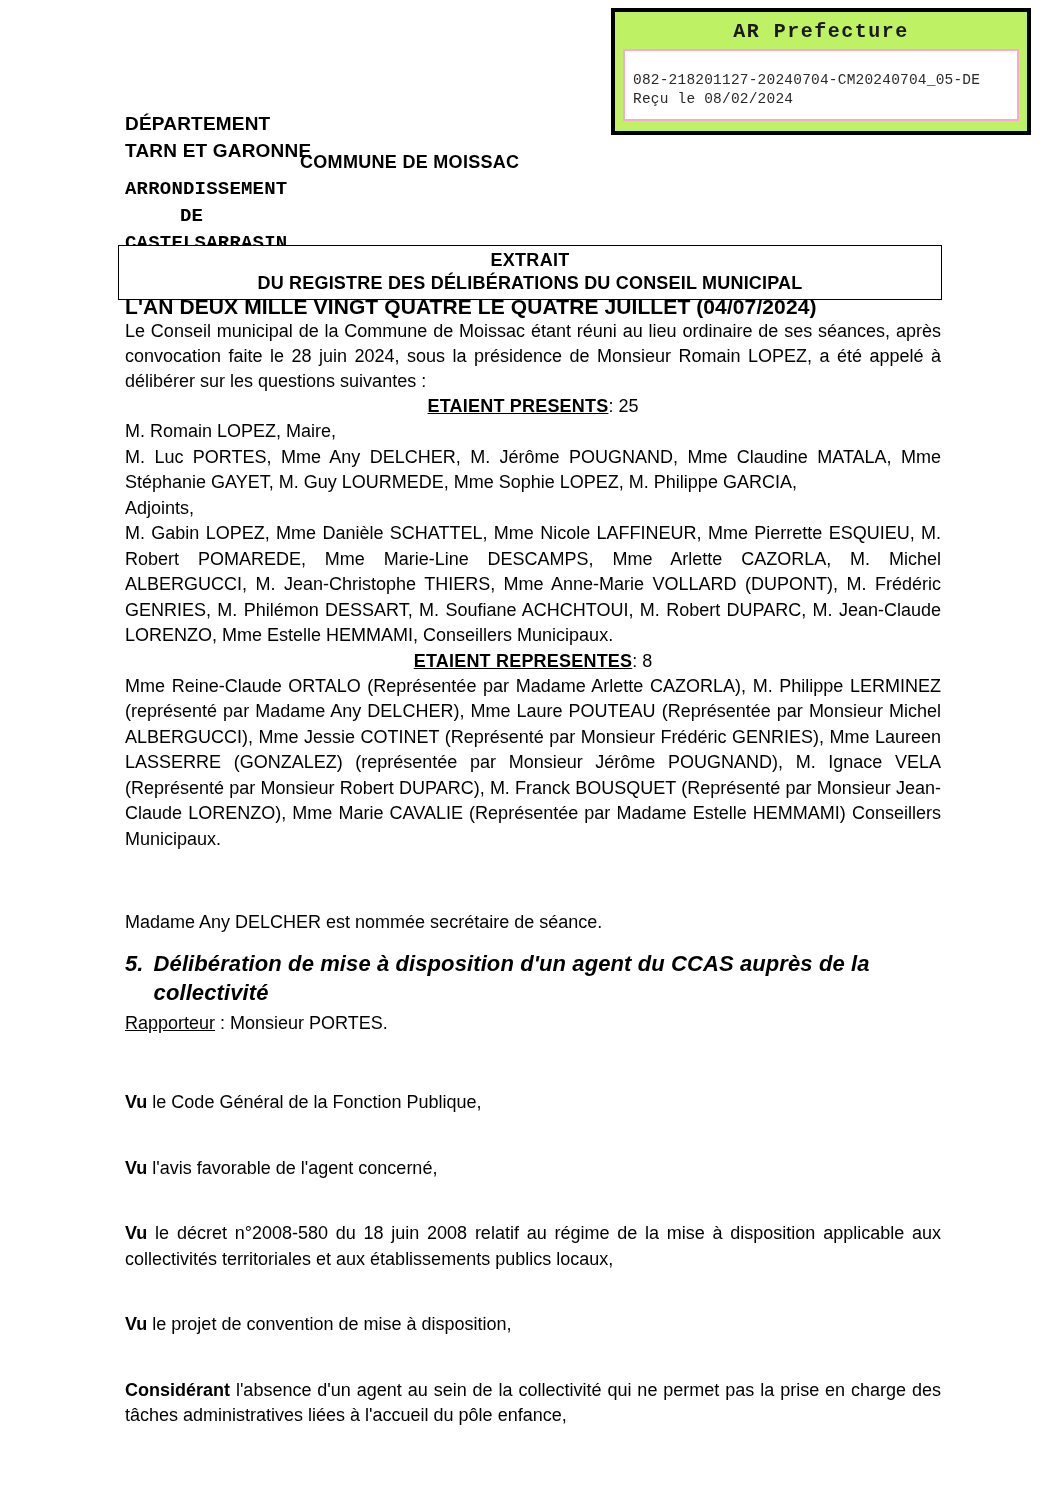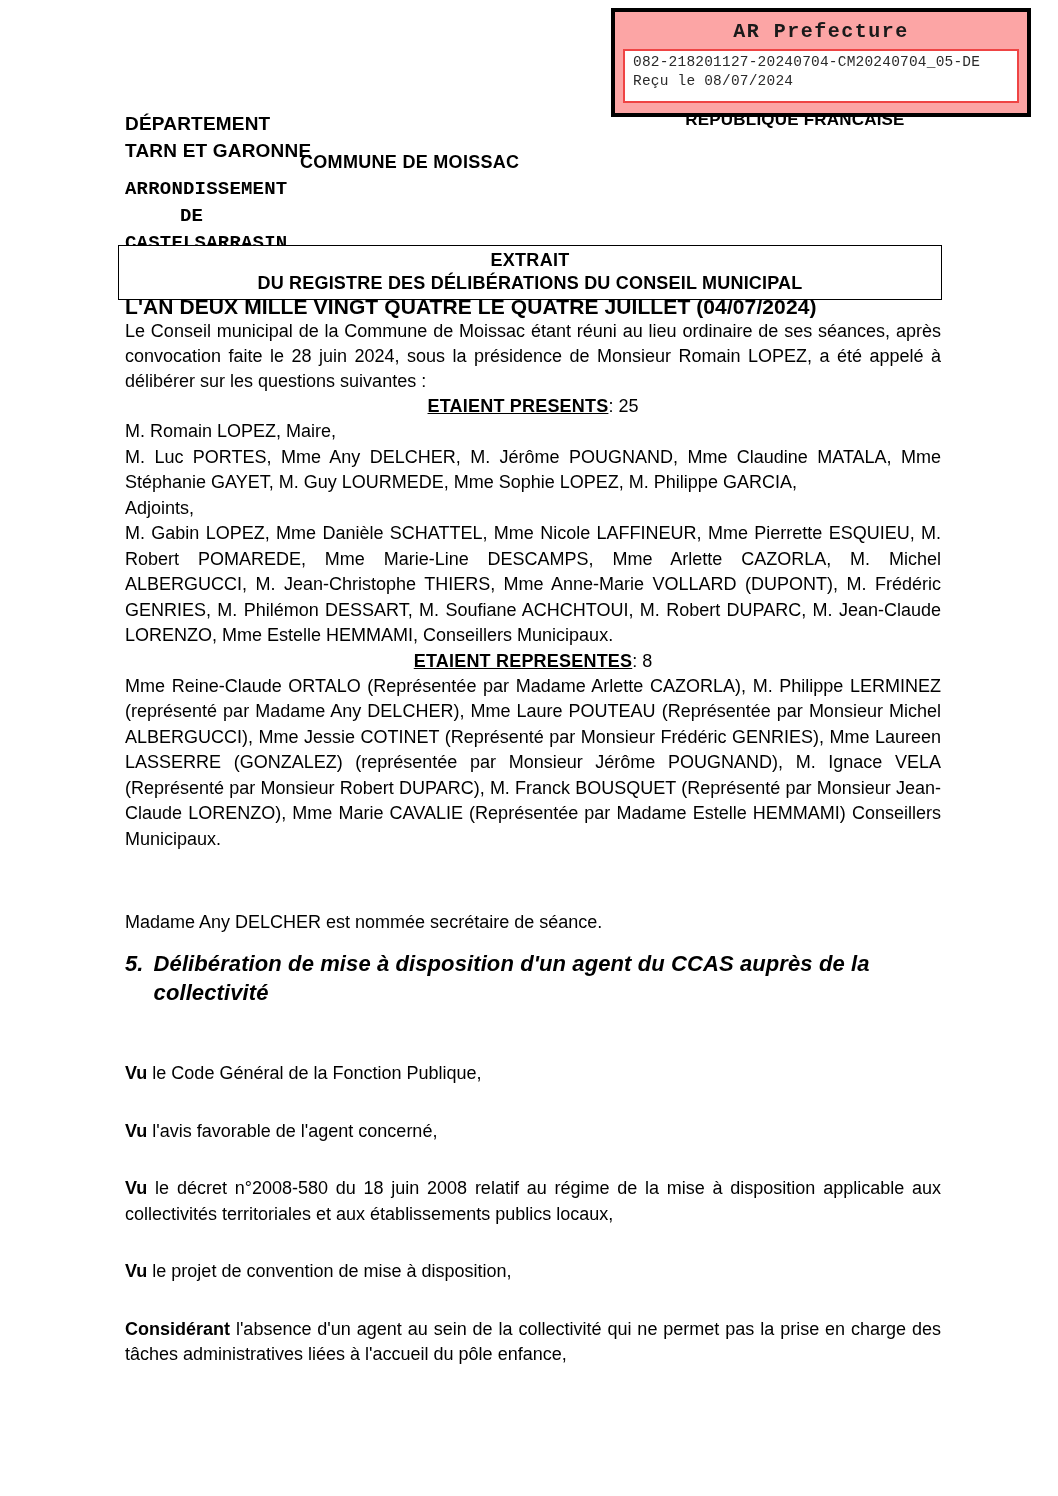--- a/index.html
+++ b/index.html
@@ -20,36 +20,36 @@
     overflow: hidden;
   }
 
   
   .ar-stamp {
     position: absolute;
     left: 611px;
     top: 8px;
     width: 420px;
     border: 4px solid #000;
-    background: #fca5a5;
+    background: #bef264;
     padding: 4px 8px 10px 8px;
     box-sizing: border-box;
   }
   .ar-stamp-title {
     font-family: "Liberation Mono", "DejaVu Sans Mono", monospace;
     font-weight: bold;
     font-size: 20px;
     text-align: center;
     letter-spacing: 1.5px;
     padding: 4px 0 6px 0;
     color: #1a1a1a;
   }
   .ar-stamp-inner {
-    border: 2px solid #ef4444;
-    padding: 2px 6px 10px 8px;
+    border: 2px solid #f9a8d4;
+    padding: 20px 6px 10px 8px;
     background: #fff;
   }
   .ar-stamp-line {
     font-family: "Liberation Mono", "DejaVu Sans Mono", monospace;
     font-size: 14.5px;
     line-height: 19px;
     white-space: nowrap;
     color: #2a2a2a;
     letter-spacing: 0.2px;
   }
@@ -200,21 +200,21 @@
     font-size: 18px;
     line-height: 25px;
     margin-top: 4px;
   }
   .rapporteur .u { text-decoration: underline; }
 
   .clause {
     font-size: 18px;
     line-height: 25.5px;
     text-align: justify;
-    margin-top: 32px;
+    margin-top: 40px;
   }
   .clause b { font-weight: bold; }
   .clause.first { margin-top: 54px; }
 </style>
 </head>
 <body>
 
 <div class="page">
 
   <div class="header">
@@ -232,21 +232,21 @@
       <div>ARRONDISSEMENT</div>
       <div class="arr-de">DE</div>
       <div>CASTELSARRASIN</div>
     </div>
   </div>
 
   <div class="ar-stamp">
     <div class="ar-stamp-title">AR Prefecture</div>
     <div class="ar-stamp-inner">
       <div class="ar-stamp-line">082-218201127-20240704-CM20240704_05-DE</div>
-      <div class="ar-stamp-line">Reçu le 08/07/2024</div>
+      <div class="ar-stamp-line">Reçu le 08/02/2024</div>
     </div>
   </div>
 
   <div class="extrait-box">
     <div class="extrait-line1">EXTRAIT</div>
     <div class="extrait-line2">DU REGISTRE DES DÉLIBÉRATIONS DU CONSEIL MUNICIPAL</div>
   </div>
 
   <div class="body">
 
@@ -282,20 +282,23 @@
     </div>
 
     <div class="secretaire">Madame Any DELCHER est nommée secrétaire de séance.</div>
 
 
     <div class="delib-title">
       <span class="delib-num">5.</span>
       <span class="delib-text">Délibération de mise à disposition d'un agent du CCAS auprès de la collectivité</span>
     </div>
 
+    <div class="rapporteur">
+      <span class="u">Rapporteur</span><span> : Monsieur PORTES.</span>
+    </div>
 
     <div class="clause first">
       <b>Vu</b><span> le Code Général de la Fonction Publique,</span>
     </div>
 
     <div class="clause">
       <b>Vu</b><span> l'avis favorable de l'agent concerné,</span>
     </div>
 
     <div class="clause">

